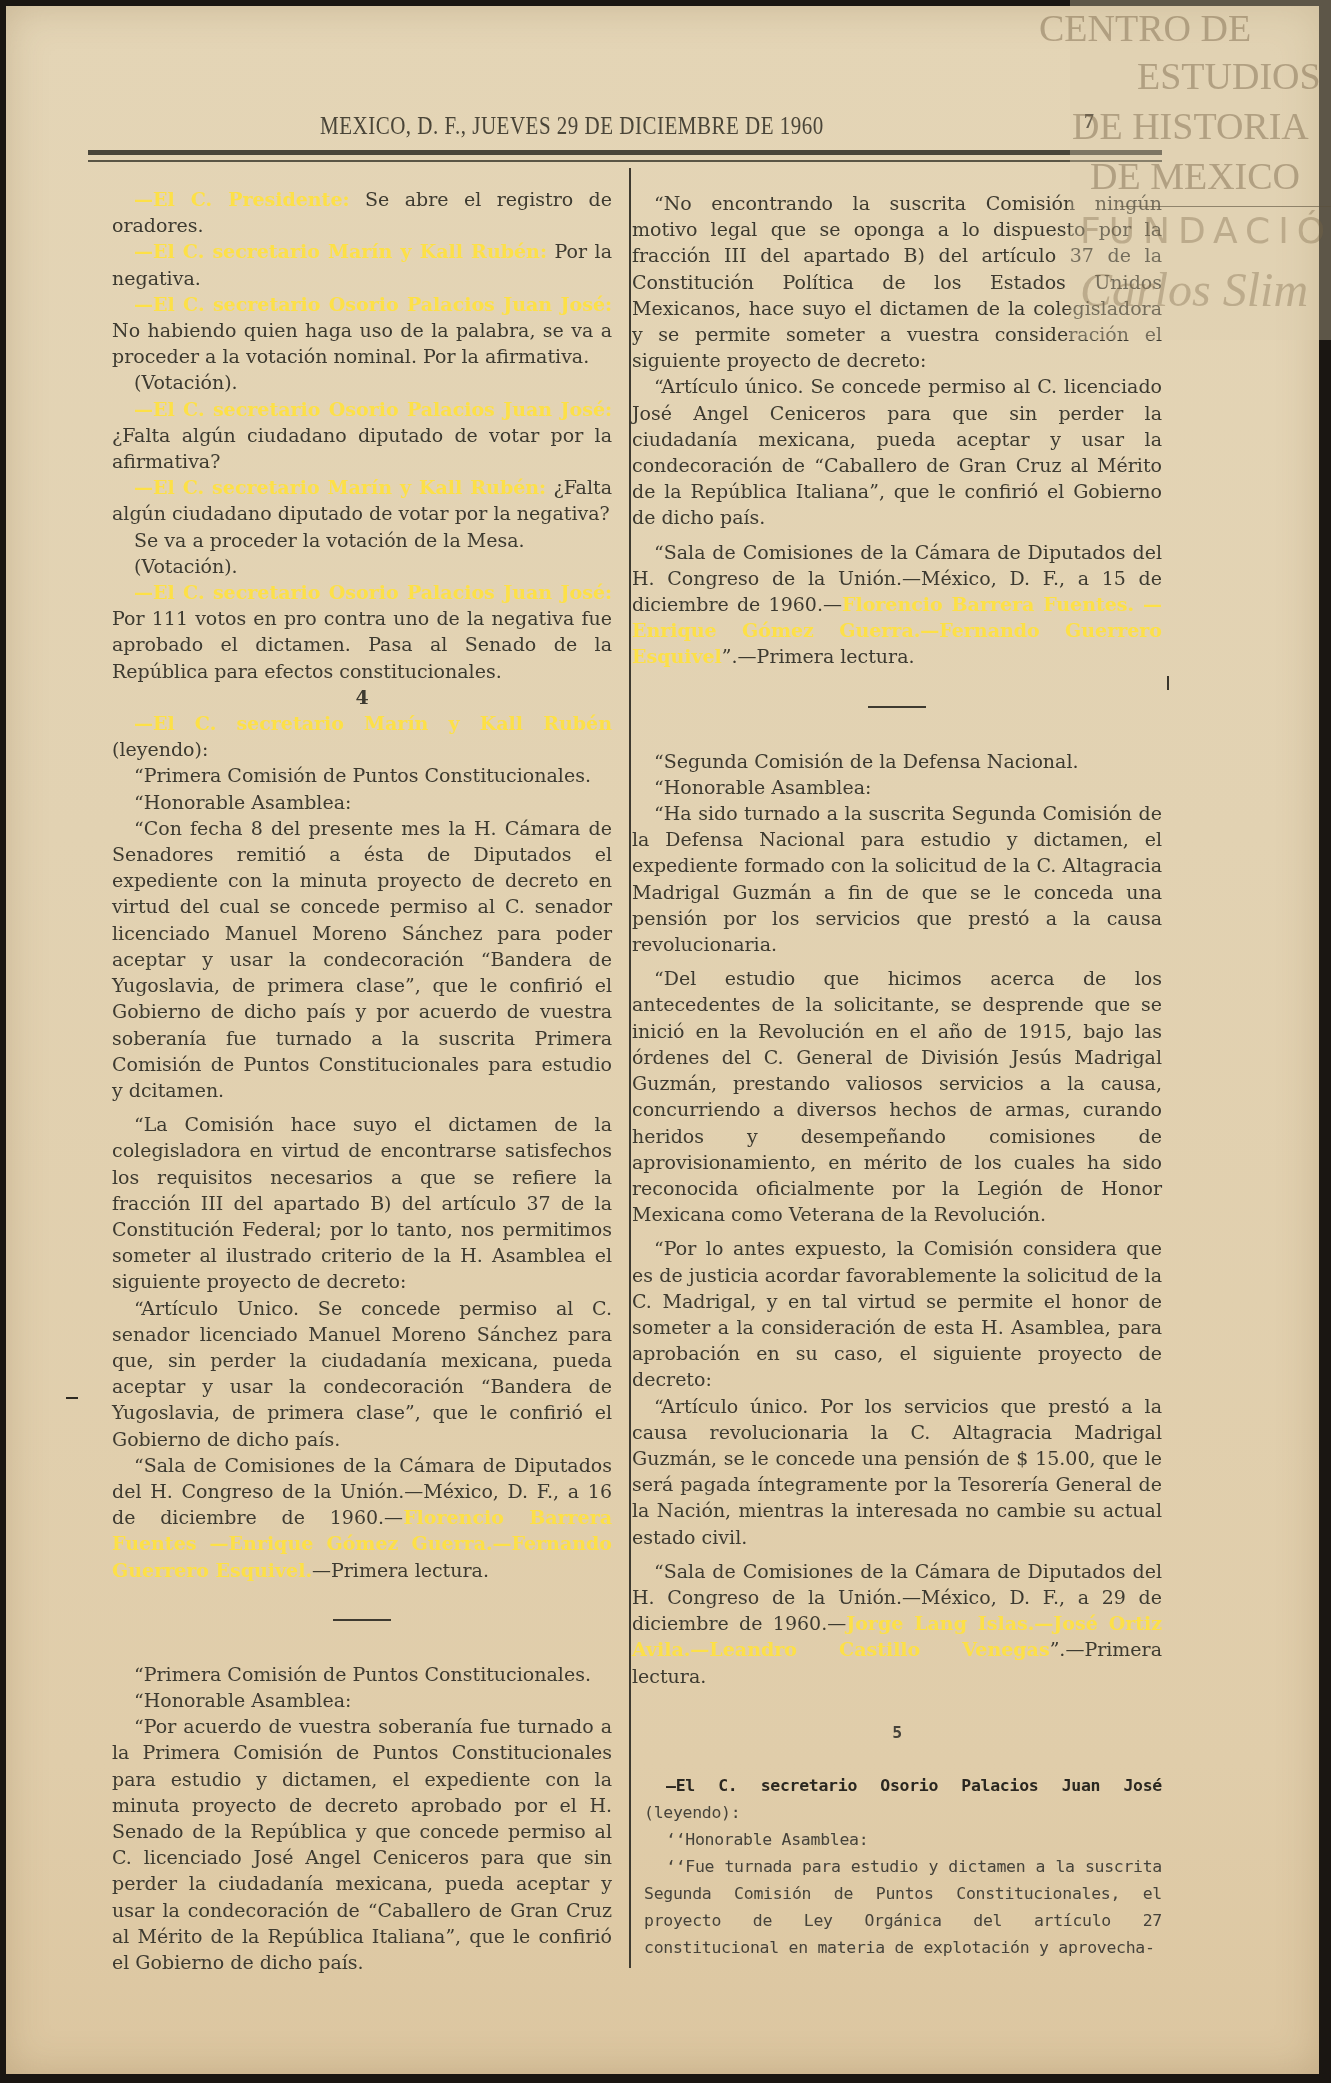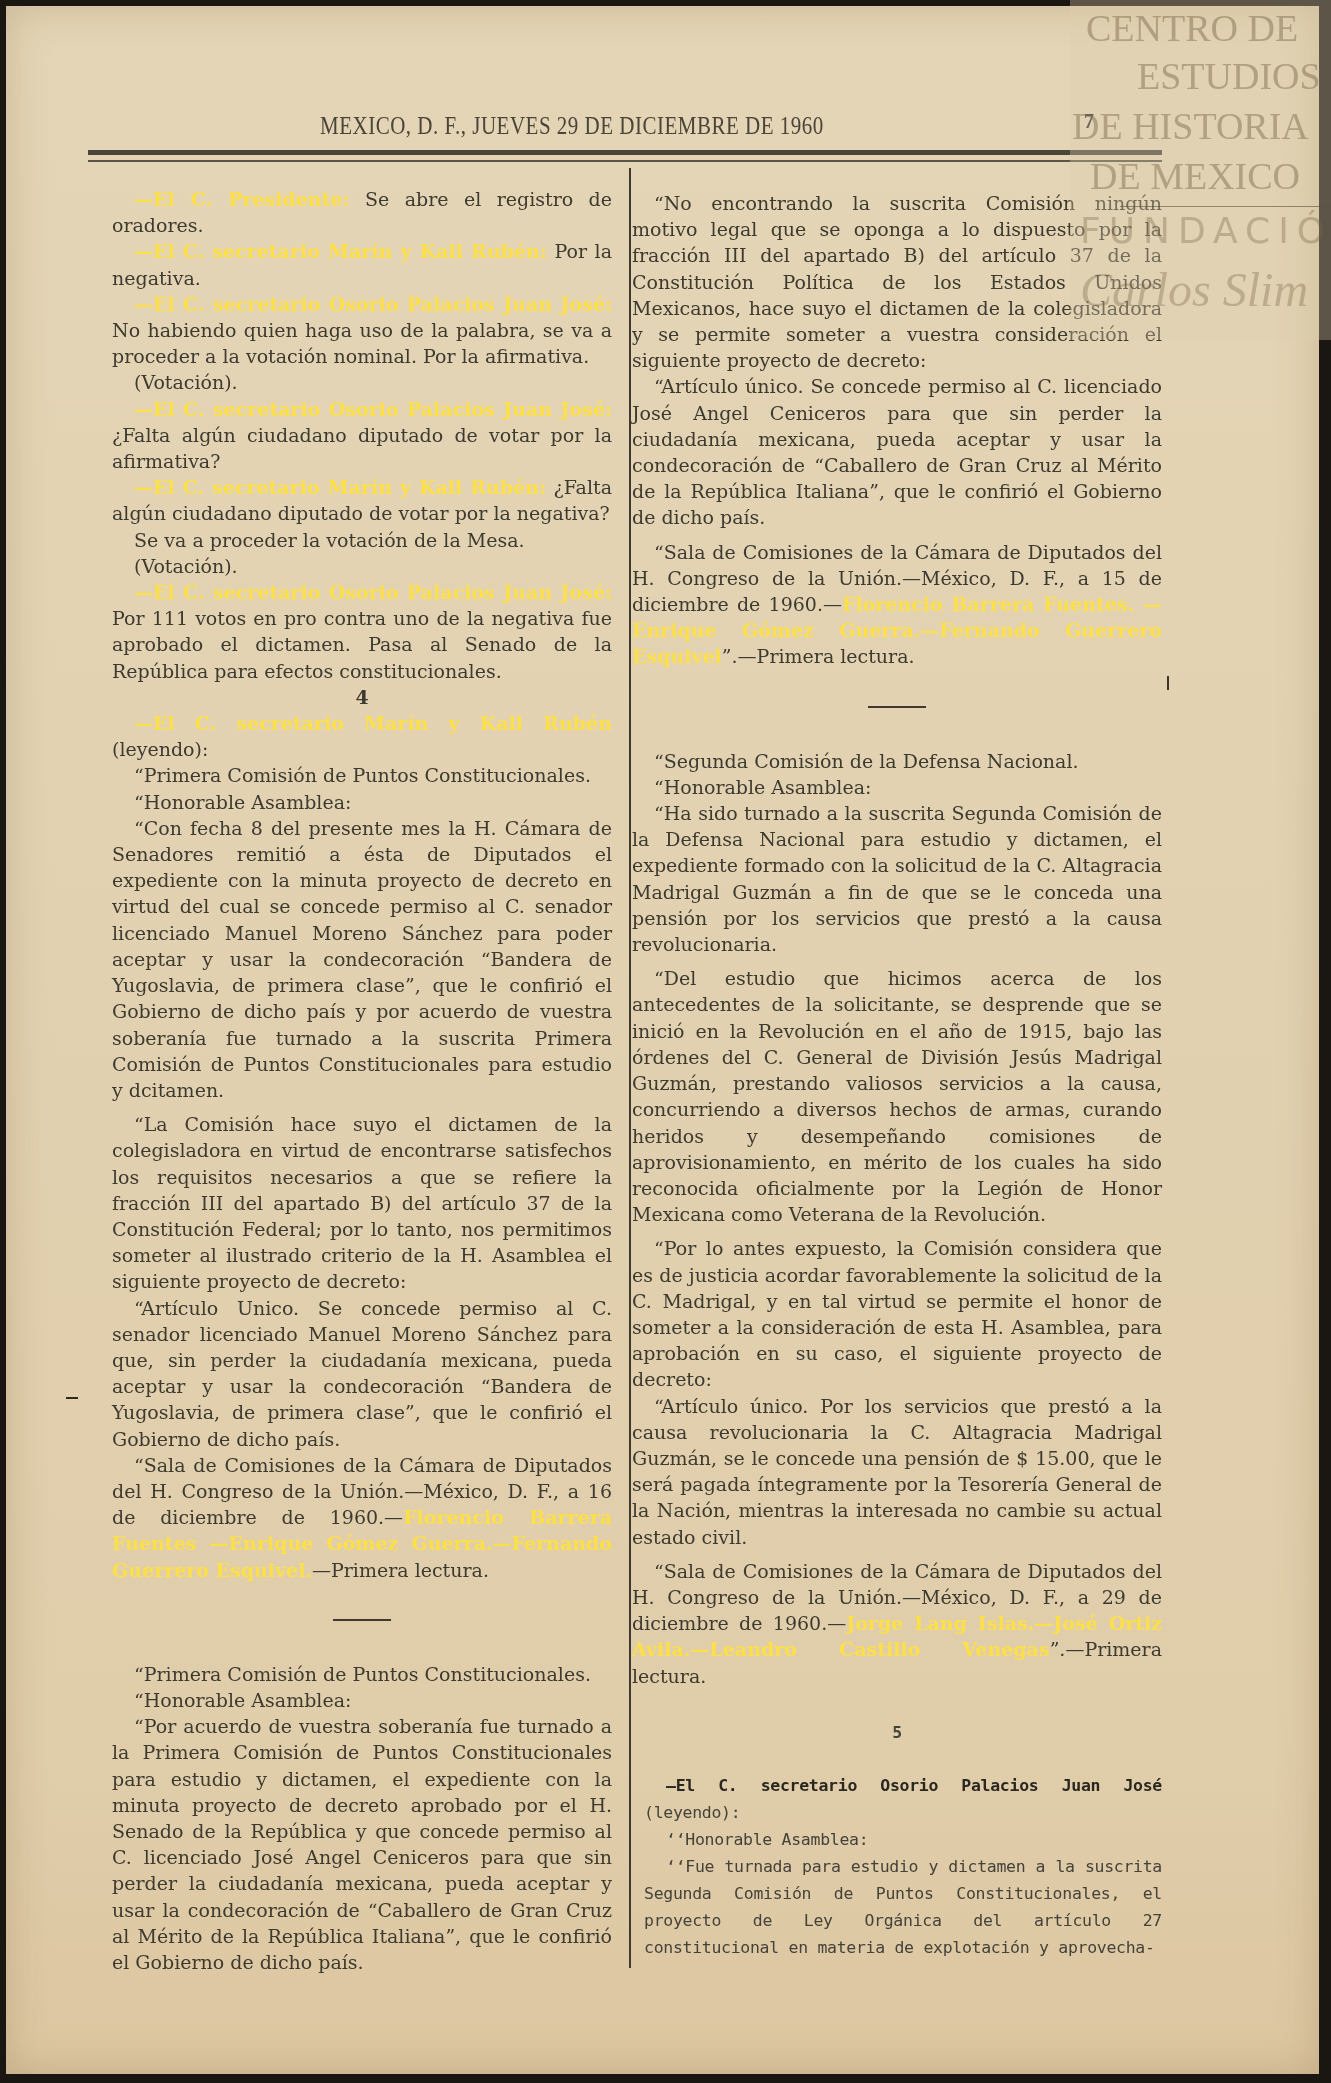--- a/index.html
+++ b/index.html
@@ -36,21 +36,21 @@
   .typewriter b { color: #2a2720; }
 
   .margin-mark { position: absolute; left: 66px; top: 1397px; width: 12px; height: 2px; background: #2e2a22; }
   .stray-mark { position: absolute; left: 1167px; top: 676px; width: 2px; height: 14px; background: #3a362c; }
 
   .watermark {
     position: absolute; left: 1070px; top: 0; width: 261px; height: 340px;
     background: rgba(220,205,175,0.35);
   }
   .wm-line { position: absolute; font-family: "Liberation Serif", serif; color: rgba(120,100,70,0.45); font-size: 38px; white-space: nowrap; }
-  .wm1 { left: 1086px; top: 6px; }
+  .wm1 { left: 1039px; top: 6px; }
   .wm2 { left: 1100px; top: 54px; margin-left: 37px; }
   .wm3 { left: 1072px; top: 104px; }
   .wm4 { left: 1090px; top: 154px; }
   .wm5 { left: 1080px; top: 210px; font-family: "DejaVu Sans", sans-serif; font-size: 36px; letter-spacing: 8px; color: rgba(120,100,70,0.35); }
   .wm6 { left: 1080px; top: 262px; font-style: italic; font-size: 48px; color: rgba(120,100,70,0.35); }
   .wm-rule { position: absolute; left: 1120px; top: 206px; width: 211px; height: 1px; background: rgba(90,80,60,0.6); }
 </style>
 </head>
 <body>
 

